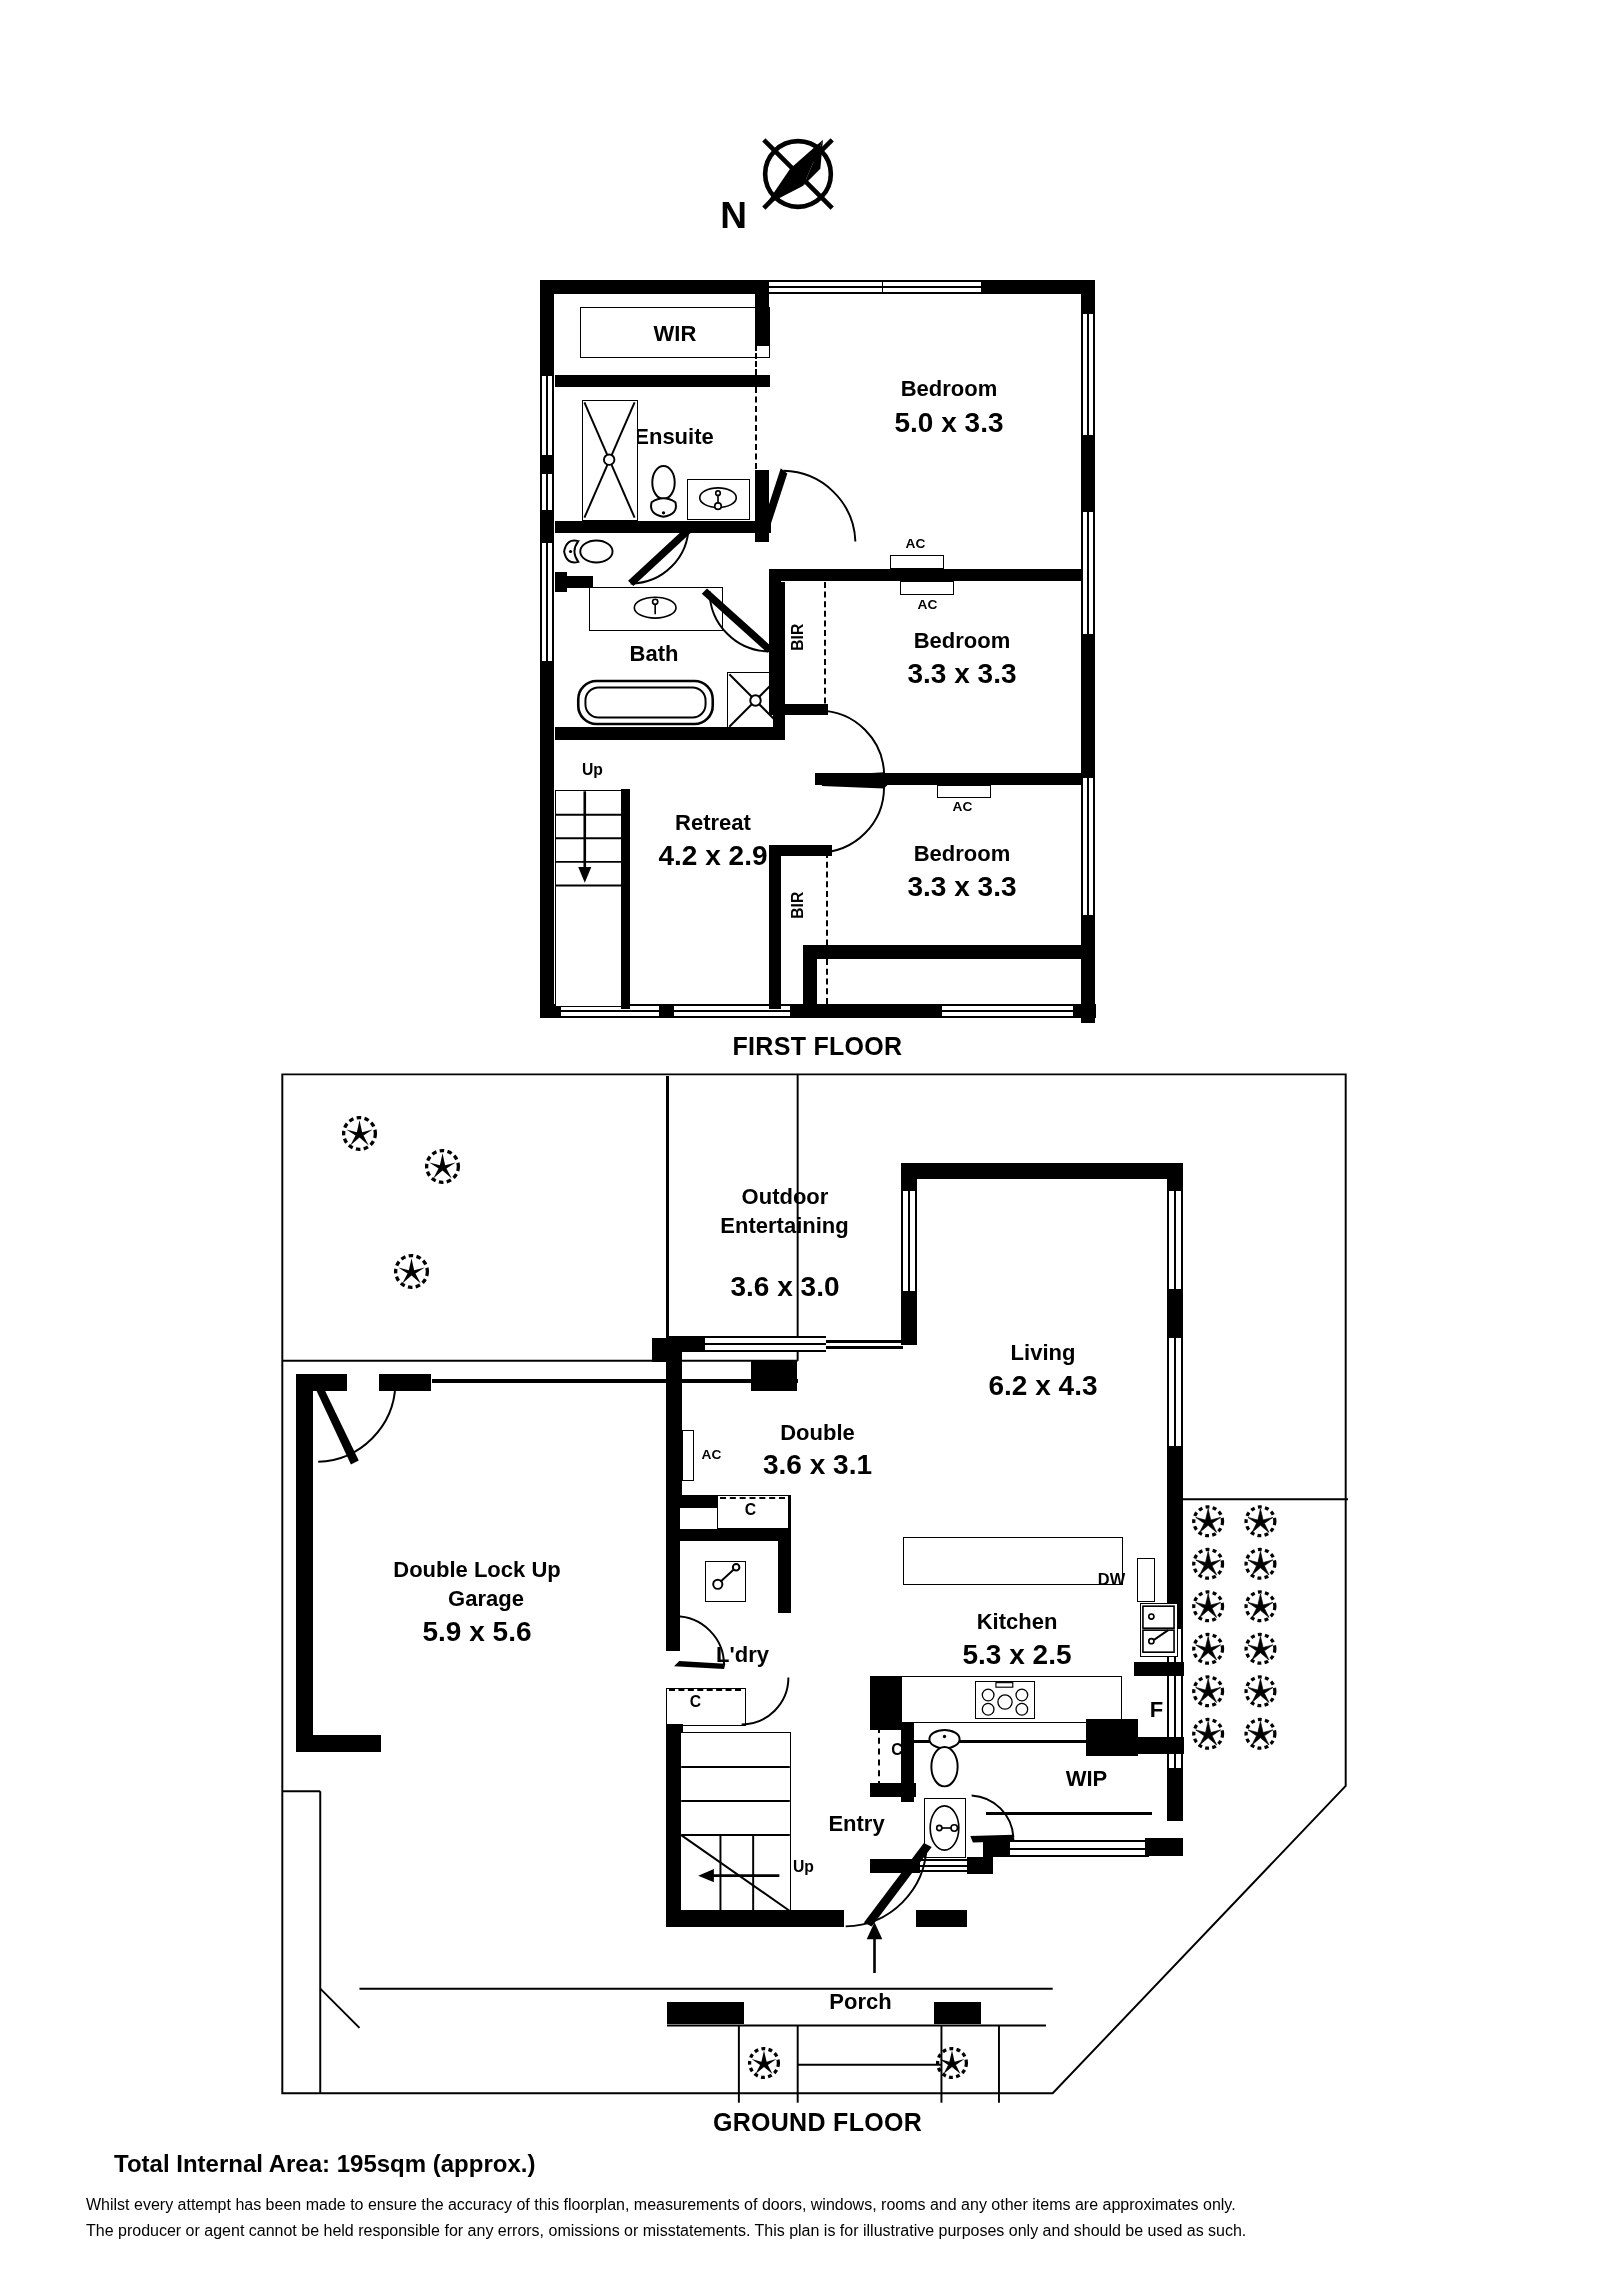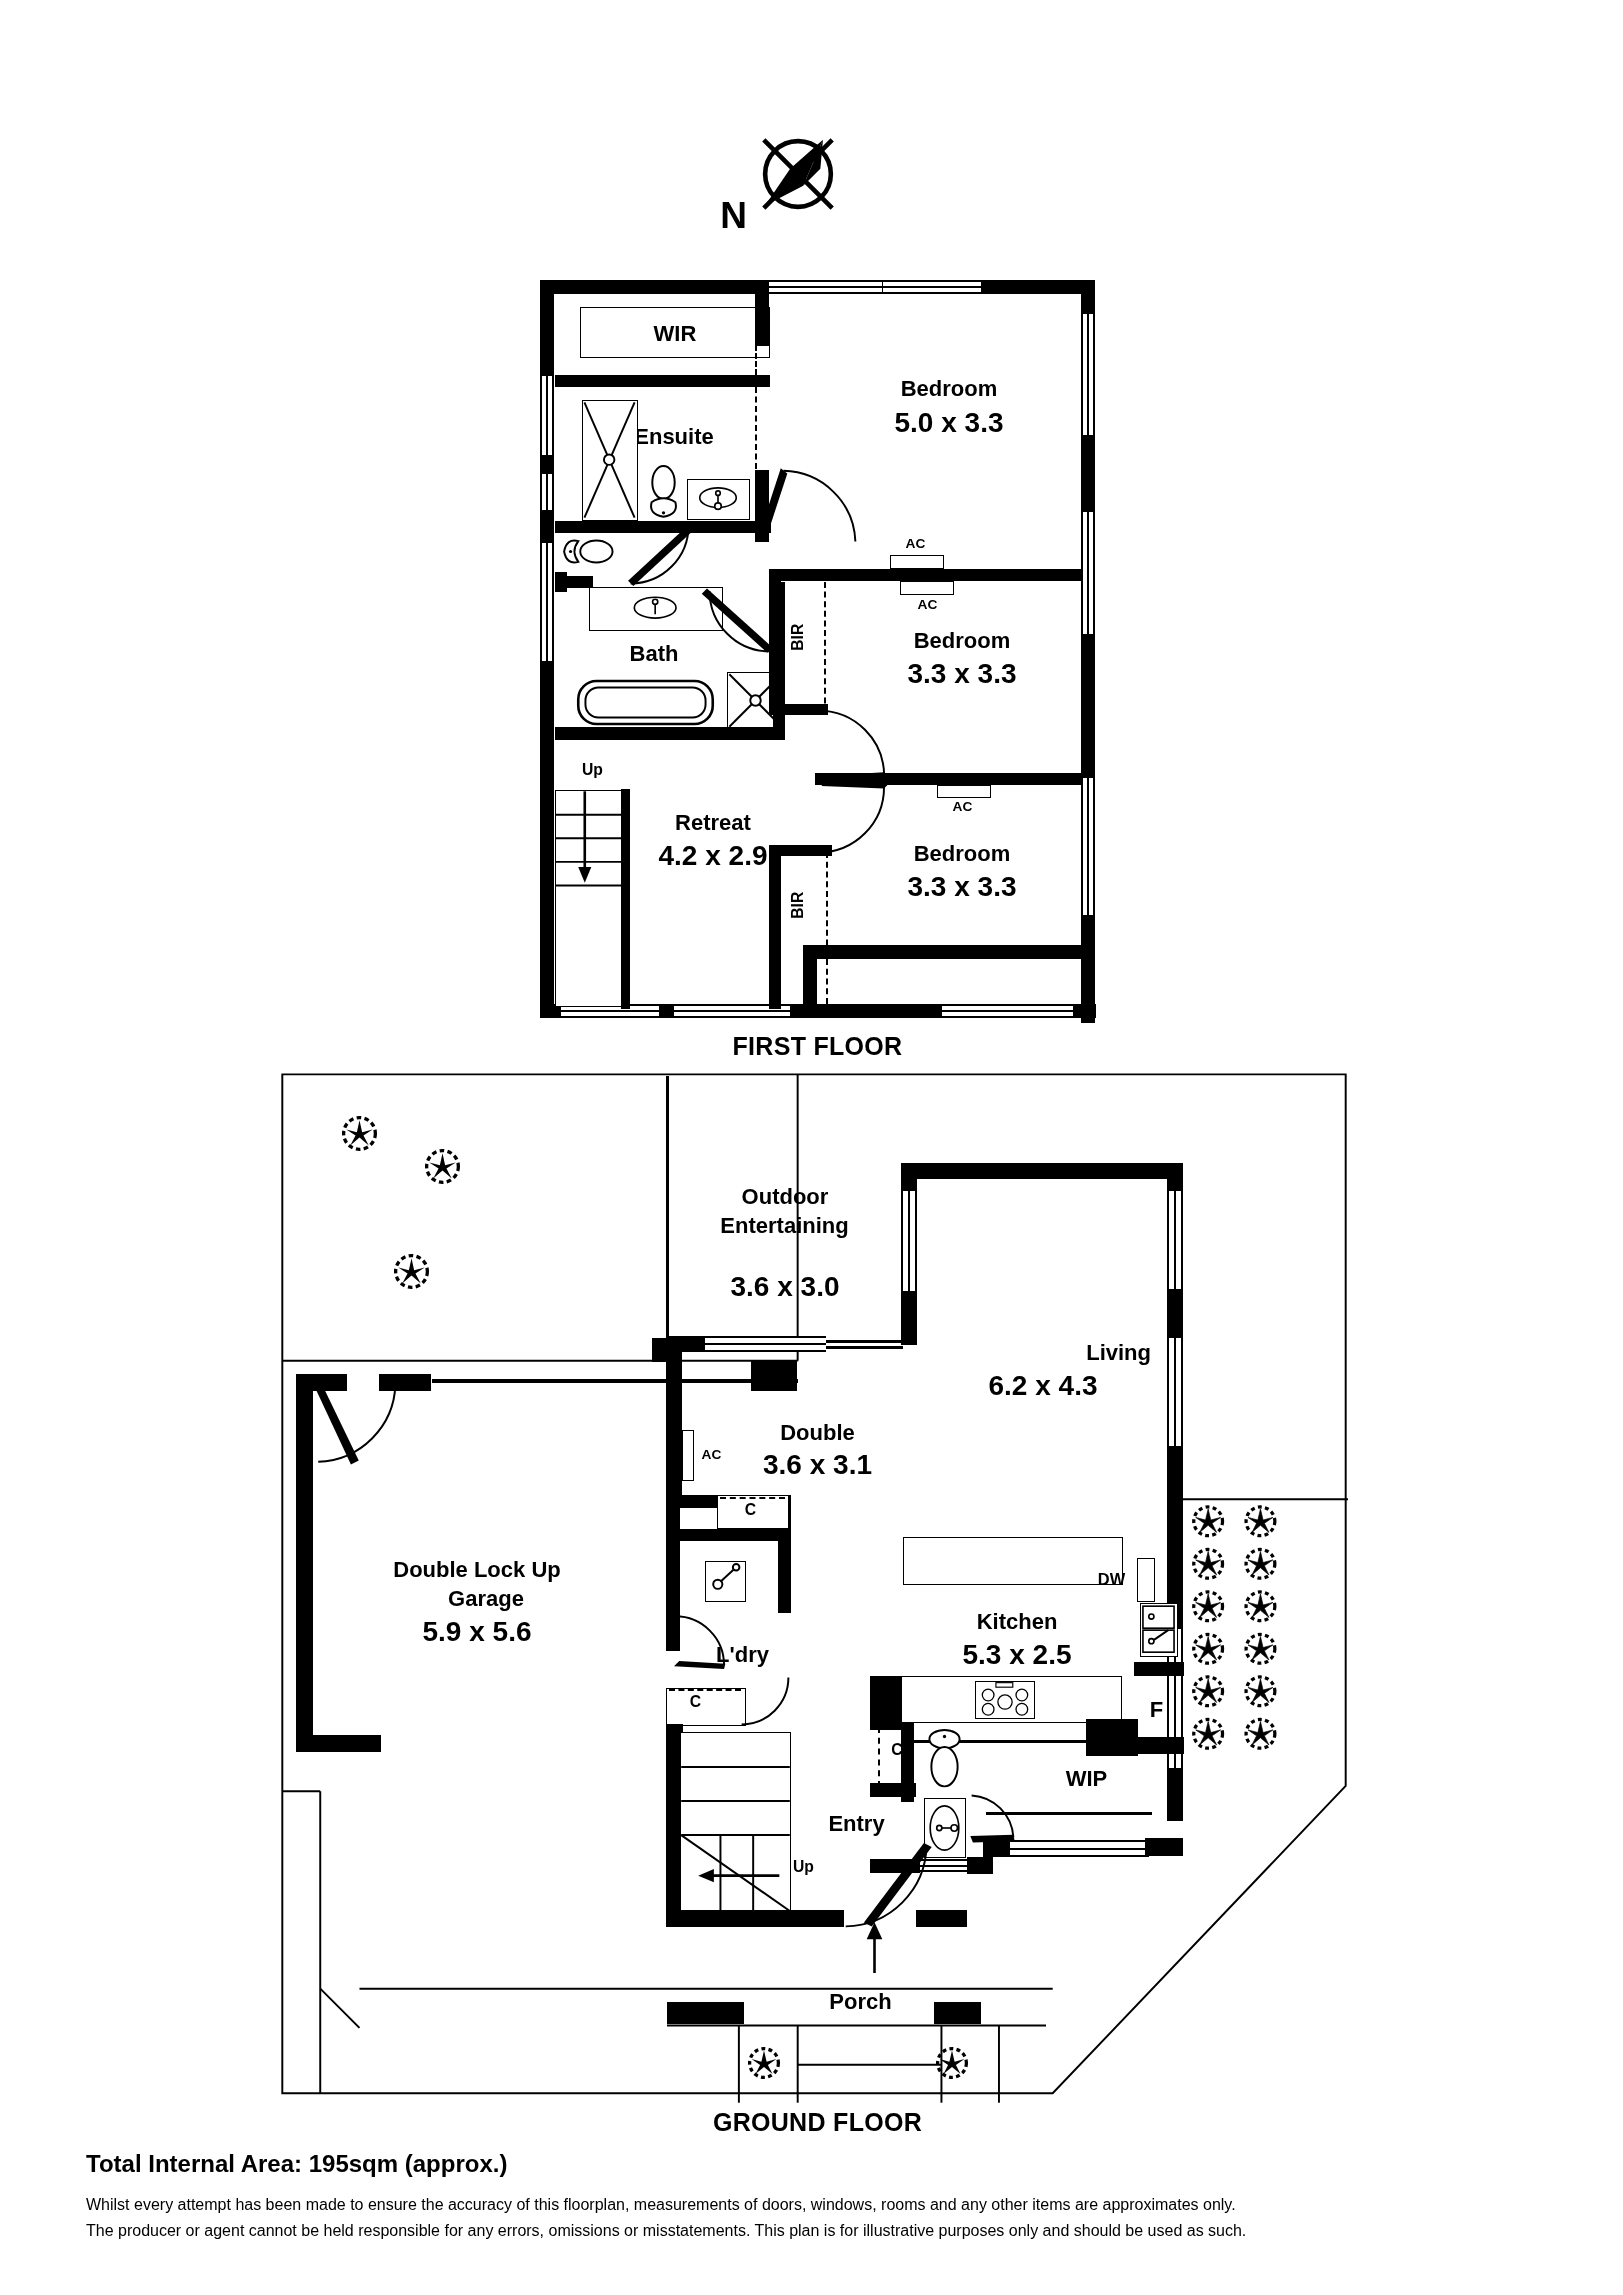--- a/index.html
+++ b/index.html
@@ -28,21 +28,21 @@
   .win-v{background:#fff;border-left:2px solid #000;border-right:2px solid #000;box-sizing:border-box;}
   .win-v:after{content:"";position:absolute;top:0;bottom:0;left:50%;width:2px;background:#000;transform:translateX(-50%);}
 
   .floor-title{font-size:25px;font-weight:bold;letter-spacing:0.3px;text-align:center;}
   .room-name{font-size:22px;}
   .room-dim{font-size:28px;}
   .tag{font-size:15.7px;font-weight:bold;}
   .tag-sm{font-size:13.7px;font-weight:bold;}
 
   
-  .foot-title{font-size:24px;font-weight:bold;}
+  .foot-title{font-size:24px;font-weight:bold;margin-left:28px;}
   .foot-line{font-size:16px;line-height:1.5;}
 
   svg{display:block;overflow:visible;}
 </style>
 </head>
 <body>
 
 <div class="stage">
 
   <div class="abs" style="left:752px;top:128px;width:92px;height:92px;">
@@ -298,21 +298,21 @@
     <div class="abs wall" style="left:1167px;top:1289px;width:15.7px;height:52px;"></div>
     <div class="abs win-v" style="left:1167px;top:1338px;width:15.7px;height:111px;"></div>
     <div class="abs wall" style="left:1167px;top:1446px;width:15.7px;height:60px;"></div>
     <div class="abs win-v" style="left:1167px;top:1629px;width:15.7px;height:139px;"></div>
 
     <div class="abs wall" style="left:666px;top:1336px;width:39px;height:15.7px;"></div>
     <div class="abs win-h" style="left:705px;top:1336px;width:121px;height:15.7px;"></div>
     <div class="abs thin" style="left:826px;top:1340px;width:77px;height:2.6px;"></div>
     <div class="abs thin" style="left:826px;top:1346px;width:77px;height:2.6px;"></div>
 
-    <div class="abs lbl room-name" style="left:935px;top:1340px;width:216px;text-align:right;">Living</div>
+    <div class="abs lbl room-name" style="left:935px;top:1340px;width:216px;">Living</div>
     <div class="abs lbl room-dim" style="left:935px;top:1369px;width:216px;">6.2 x 4.3</div>
 
     <div class="abs wall" style="left:666px;top:1344px;width:15.7px;height:152px;"></div>
     <div class="abs wall" style="left:652px;top:1338px;width:17px;height:23.6px;"></div>
     <div class="abs outline-thin" style="left:682px;top:1430px;width:11.8px;height:51px;"></div>
     <div class="abs lbl tag-sm" style="left:695px;top:1447px;width:33px;">AC</div>
     <div class="abs lbl room-name" style="left:713px;top:1420px;width:209px;">Double</div>
     <div class="abs lbl room-dim" style="left:713px;top:1448px;width:209px;">3.6 x 3.1</div>
 
     <div class="abs wall" style="left:666px;top:1495px;width:124px;height:13px;"></div>

